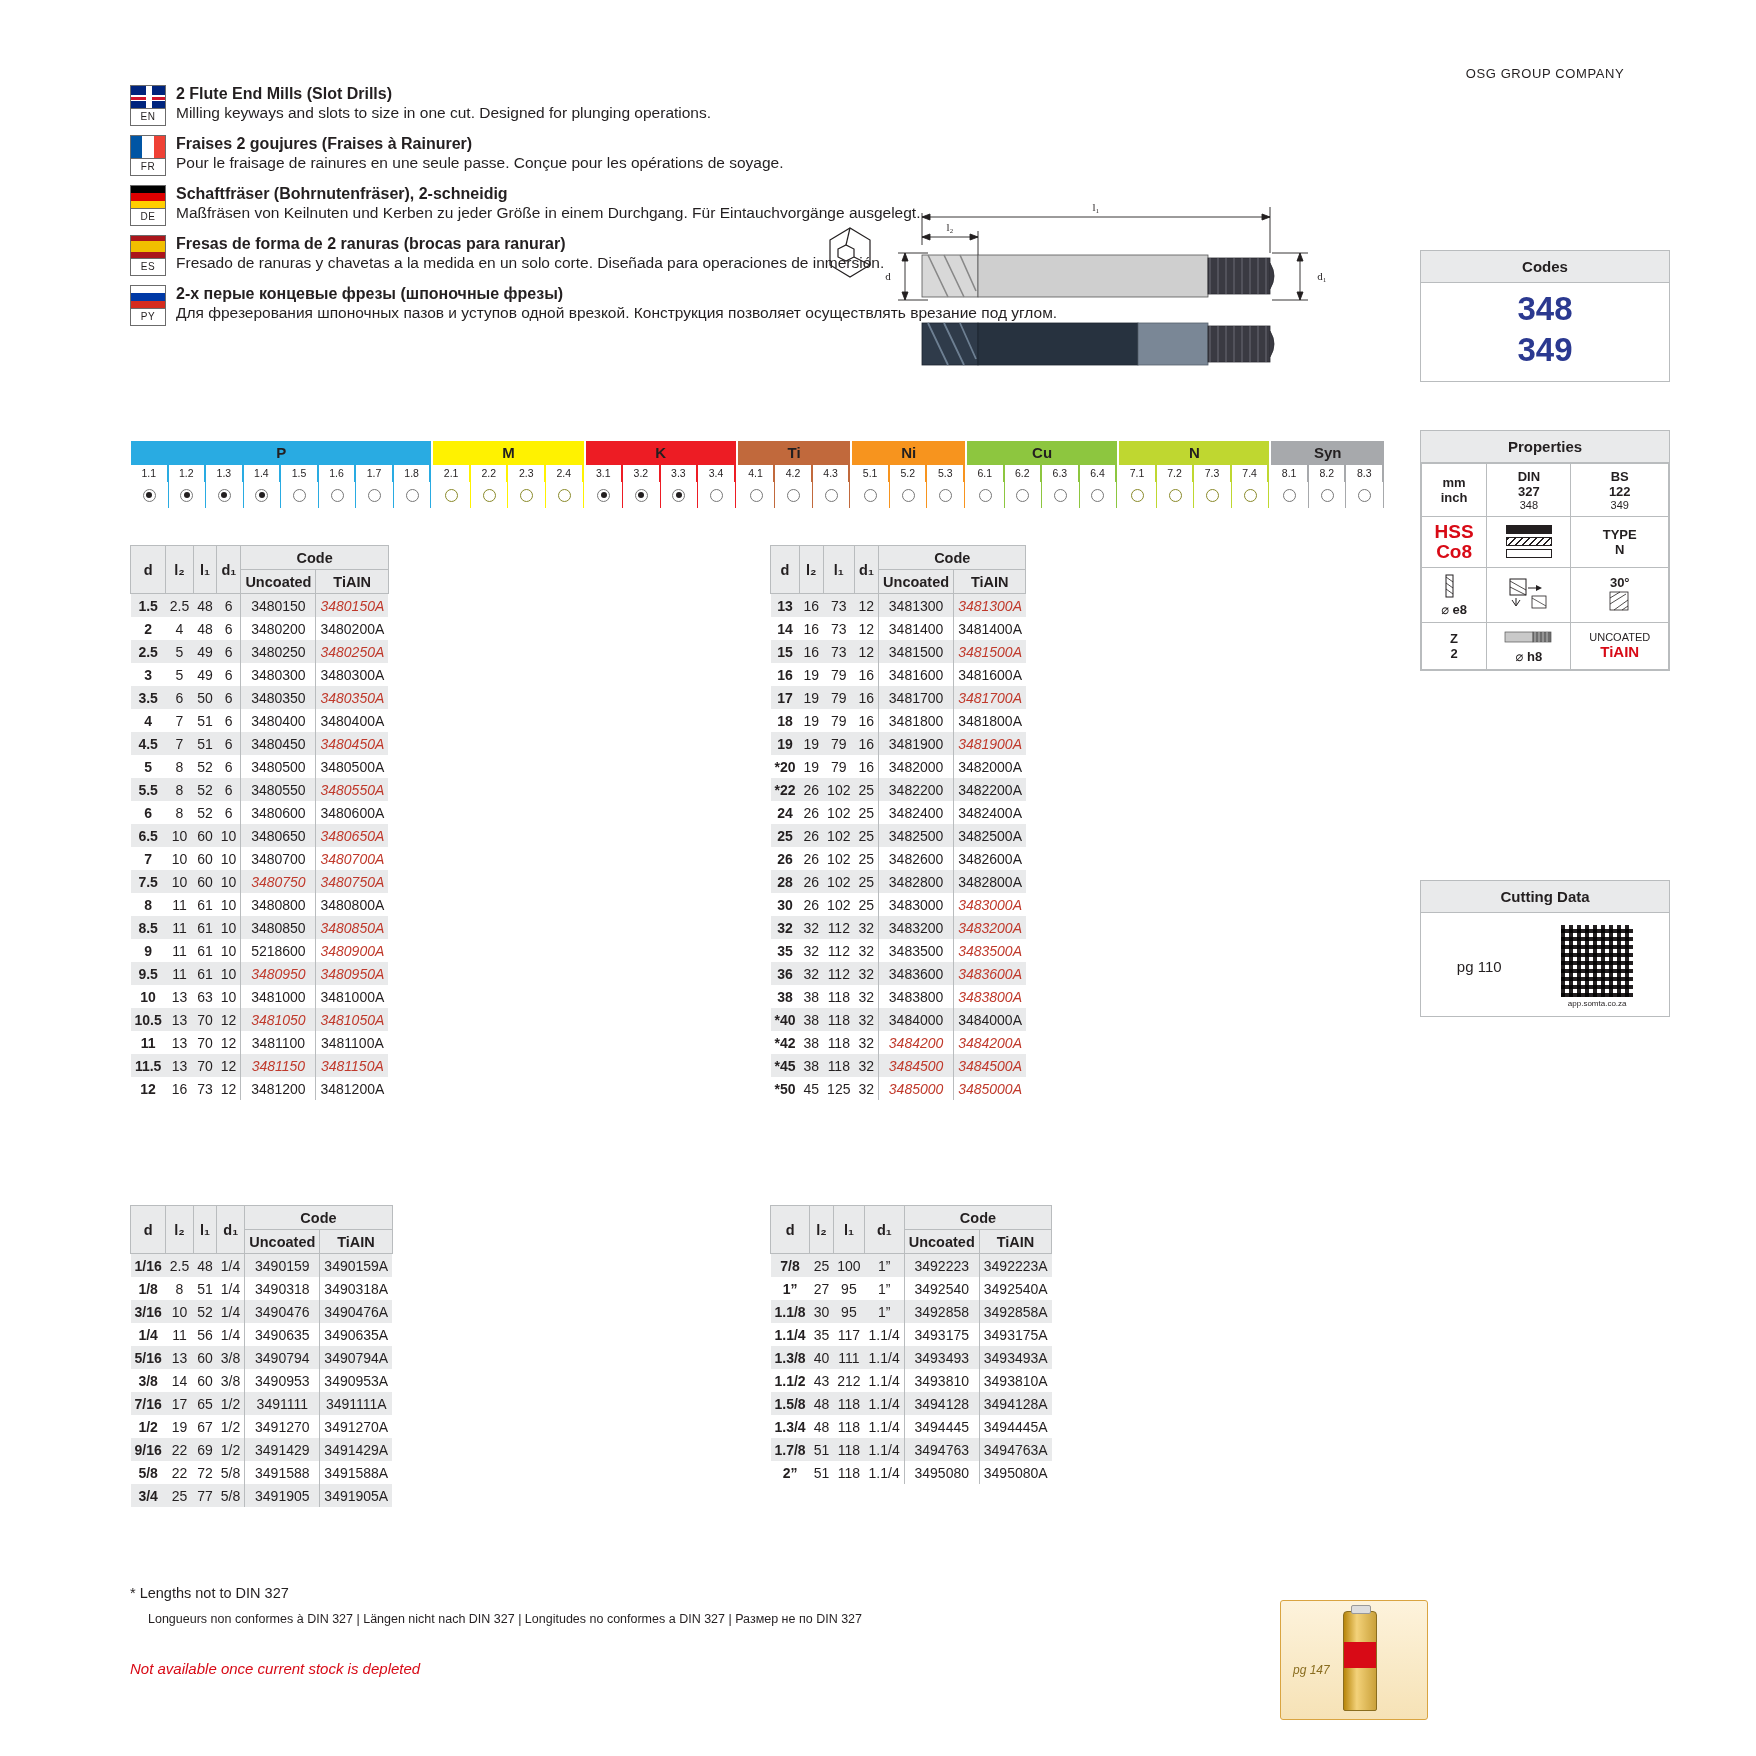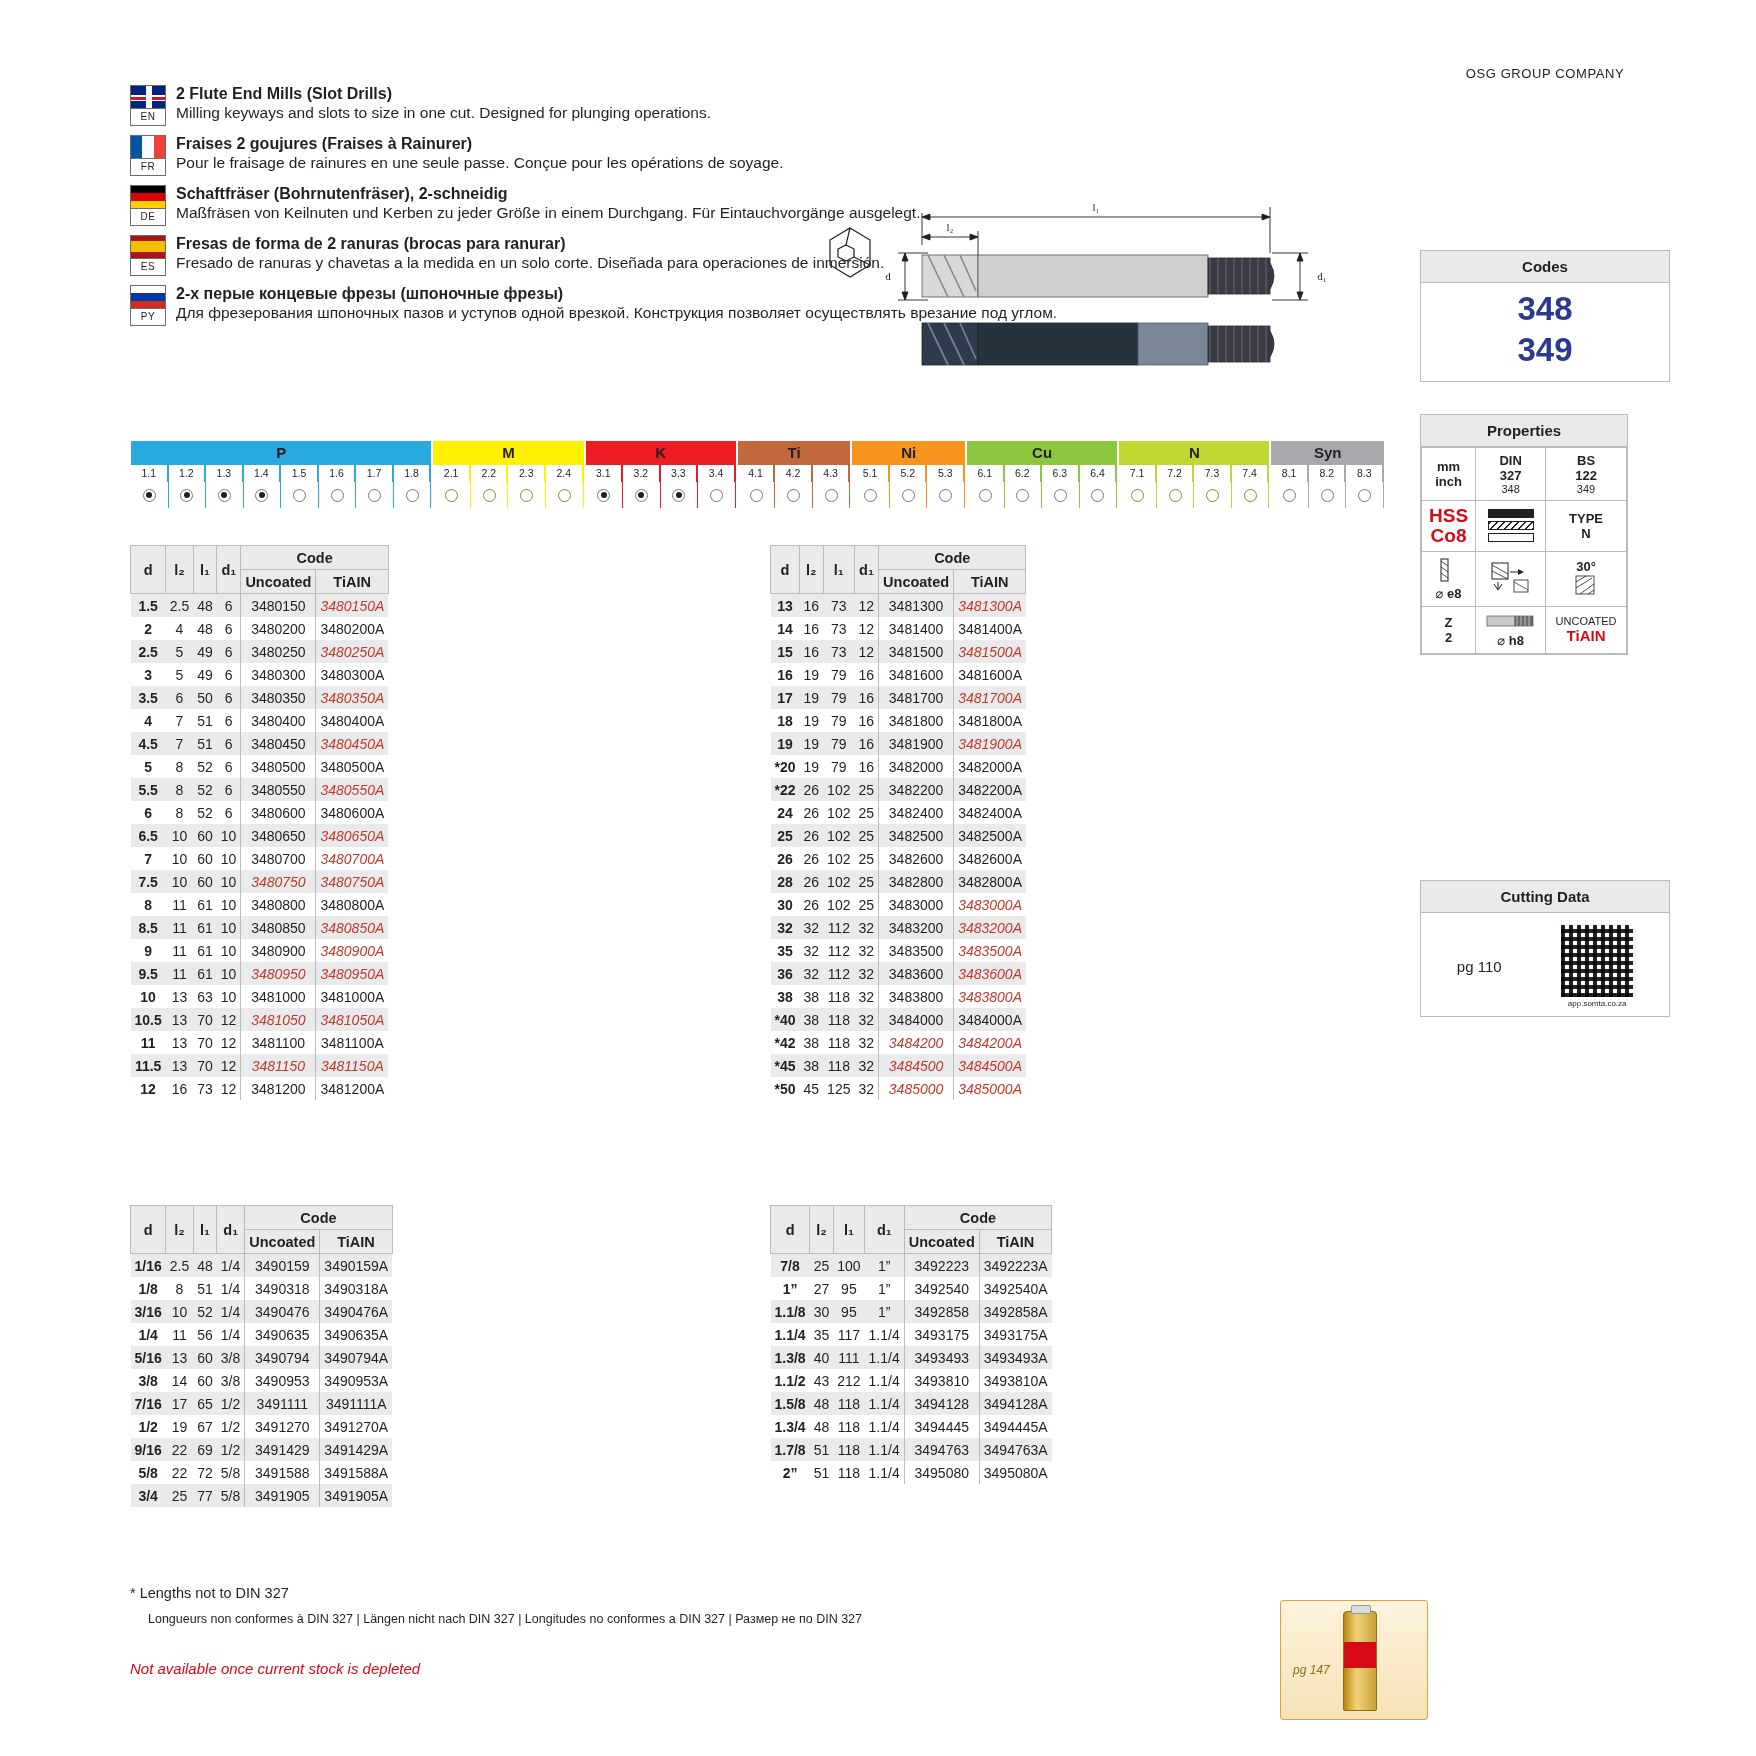--- a/index.html
+++ b/index.html
@@ -60,21 +60,21 @@
   
   .rbox { position:absolute; border:1px solid #b9bcbe; background:#fff; }
   .rbox-head {
     background:#e9eaeb; border-bottom:1px solid #b9bcbe;
     font-size:15px; font-weight:bold; text-align:center; padding:7px 0; color:#231f20;
   }
   .codes-box { left:1420px; top:250px; width:250px; }
   .code-num { font-size:33px; font-weight:bold; color:#2b3990; text-align:center; line-height:1.12; padding:2px 0;}
   .codes-body { padding:6px 0 10px; }
 
-  .props-box { left:1420px; top:414px; width:208px; }
+  .props-box { left:1420px; top:430px; width:250px; }
   .props-table { width:100%; border-collapse:collapse; }
   .props-table td { border:1px solid #b9bcbe; text-align:center; vertical-align:middle; font-size:13px; padding:5px 2px; }
   .props-table tr:first-child td { font-weight:bold; }
   .hss { color:#d80a16; font-weight:bold; font-size:19px; line-height:1.05; }
   .tiain-red { color:#d80a16; font-weight:bold; font-size:15px; }
   .small-lab { font-size:11px; color:#231f20; }
   .bar-black { width:46px; height:9px; background:#231f20; margin:3px auto; }
   .bar-hatch { width:46px; height:9px; margin:3px auto; border:1px solid #231f20;
     background:repeating-linear-gradient(135deg,#231f20 0 1.5px,#fff 1.5px 5px); }
   .bar-white { width:46px; height:9px; margin:3px auto; border:1px solid #231f20; background:#fff; }
@@ -815,21 +815,21 @@
             <td>61</td>
             <td>10</td>
             <td style="border-left: 1px solid rgb(185, 188, 190);">3480850</td>
             <td class="ital" style="border-left: 1px solid rgb(185, 188, 190);">3480850A</td>
           </tr>
           <tr>
             <td class="dcol">9</td>
             <td>11</td>
             <td>61</td>
             <td>10</td>
-            <td style="border-left: 1px solid rgb(185, 188, 190);">3480900</td>
+            <td style="border-left: 1px solid rgb(185, 188, 190);">5218600</td>
             <td class="ital" style="border-left: 1px solid rgb(185, 188, 190);">3480900A</td>
           </tr>
           <tr class="row-alt">
             <td class="dcol">9.5</td>
             <td>11</td>
             <td>61</td>
             <td>10</td>
             <td class="ital" style="border-left: 1px solid rgb(185, 188, 190);">3480950</td>
             <td class="ital" style="border-left: 1px solid rgb(185, 188, 190);">3480950A</td>
           </tr>

